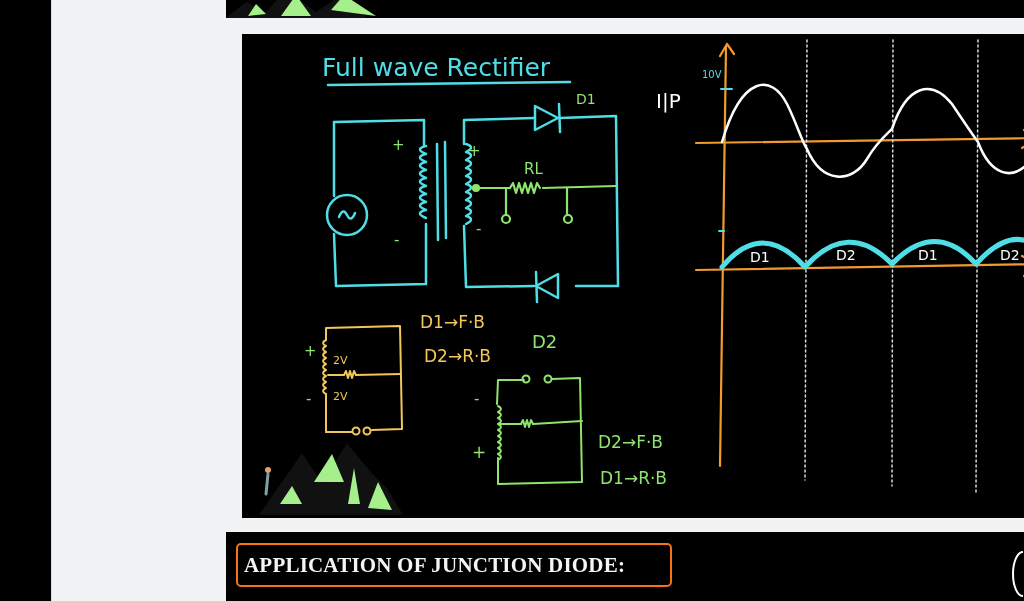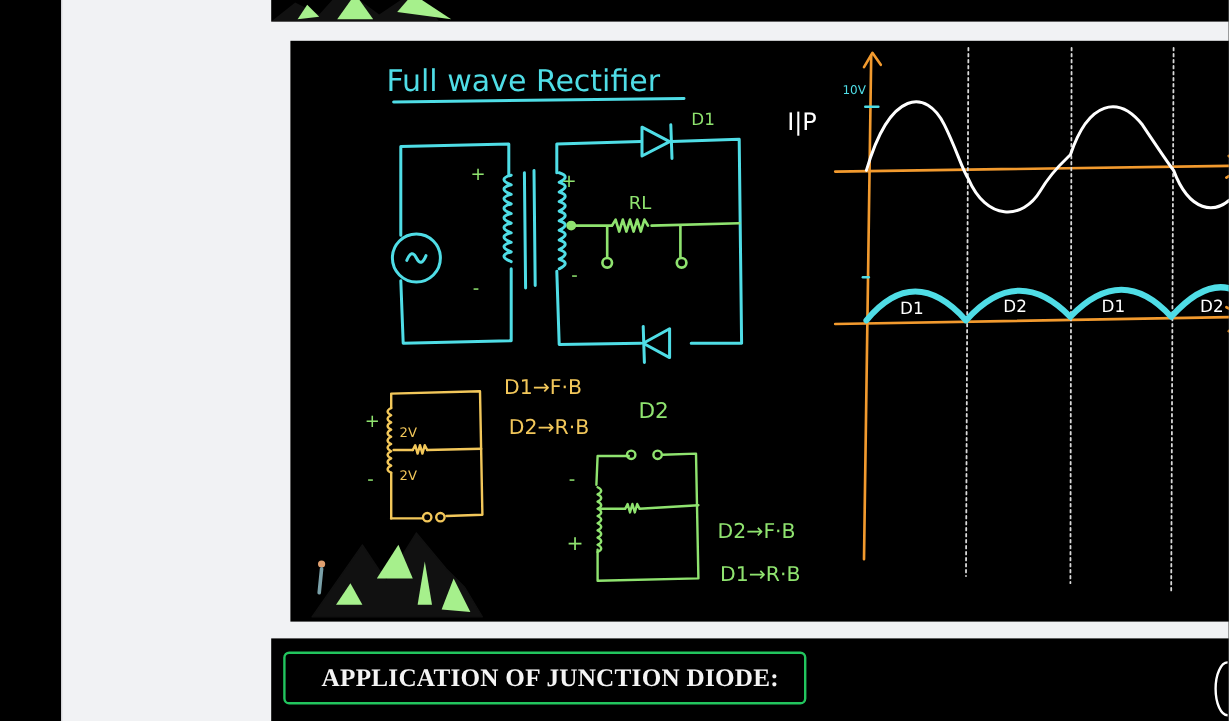--- a/index.html
+++ b/index.html
@@ -6,21 +6,21 @@
   body { width: 1024px; height: 601px; overflow: hidden; background: #000; position: relative; font-family: "Liberation Sans", sans-serif; }
   .left-black { position: absolute; left: 0; top: 0; width: 51px; height: 601px; background: #000; }
   .viewer-bg { position: absolute; left: 51px; top: 0; width: 973px; height: 601px; background: #f1f2f4; }
   .left-edge { position: absolute; left: 51px; top: 0; width: 1px; height: 601px; background: #d9dadd; }
   .page { position: absolute; background: #000; overflow: hidden; }
   .page-prev { left: 226px; top: 0; width: 798px; height: 18px; }
   .page-main { left: 242px; top: 34px; width: 798px; height: 484px; }
   .page-next { left: 226px; top: 532px; width: 798px; height: 69px; }
   svg { position: absolute; left: 0; top: 0; }
   .hw { font-family: "DejaVu Sans", sans-serif; }
-  .title-box { position: absolute; left: 10px; top: 11px; width: 436px; height: 44px; border: 2px solid #22c55e; border-radius: 5px; box-sizing: border-box; display: flex; align-items: center; padding-left: 30px; }
+  .title-box { position: absolute; left: 10px; top: 11px; width: 436px; height: 44px; border: 2px solid #f97316; border-radius: 5px; box-sizing: border-box; display: flex; align-items: center; padding-left: 6px; }
   .title-text { color: #f4f4f4; font-family: "Liberation Serif", "DejaVu Serif", serif; font-weight: bold; font-size: 21px; letter-spacing: 0.2px; }
 </style>
 </head>
 <body>
 
 <div class="left-black"></div>
 <div class="viewer-bg"></div>
 <div class="left-edge"></div>
 
 <div class="page page-prev">

